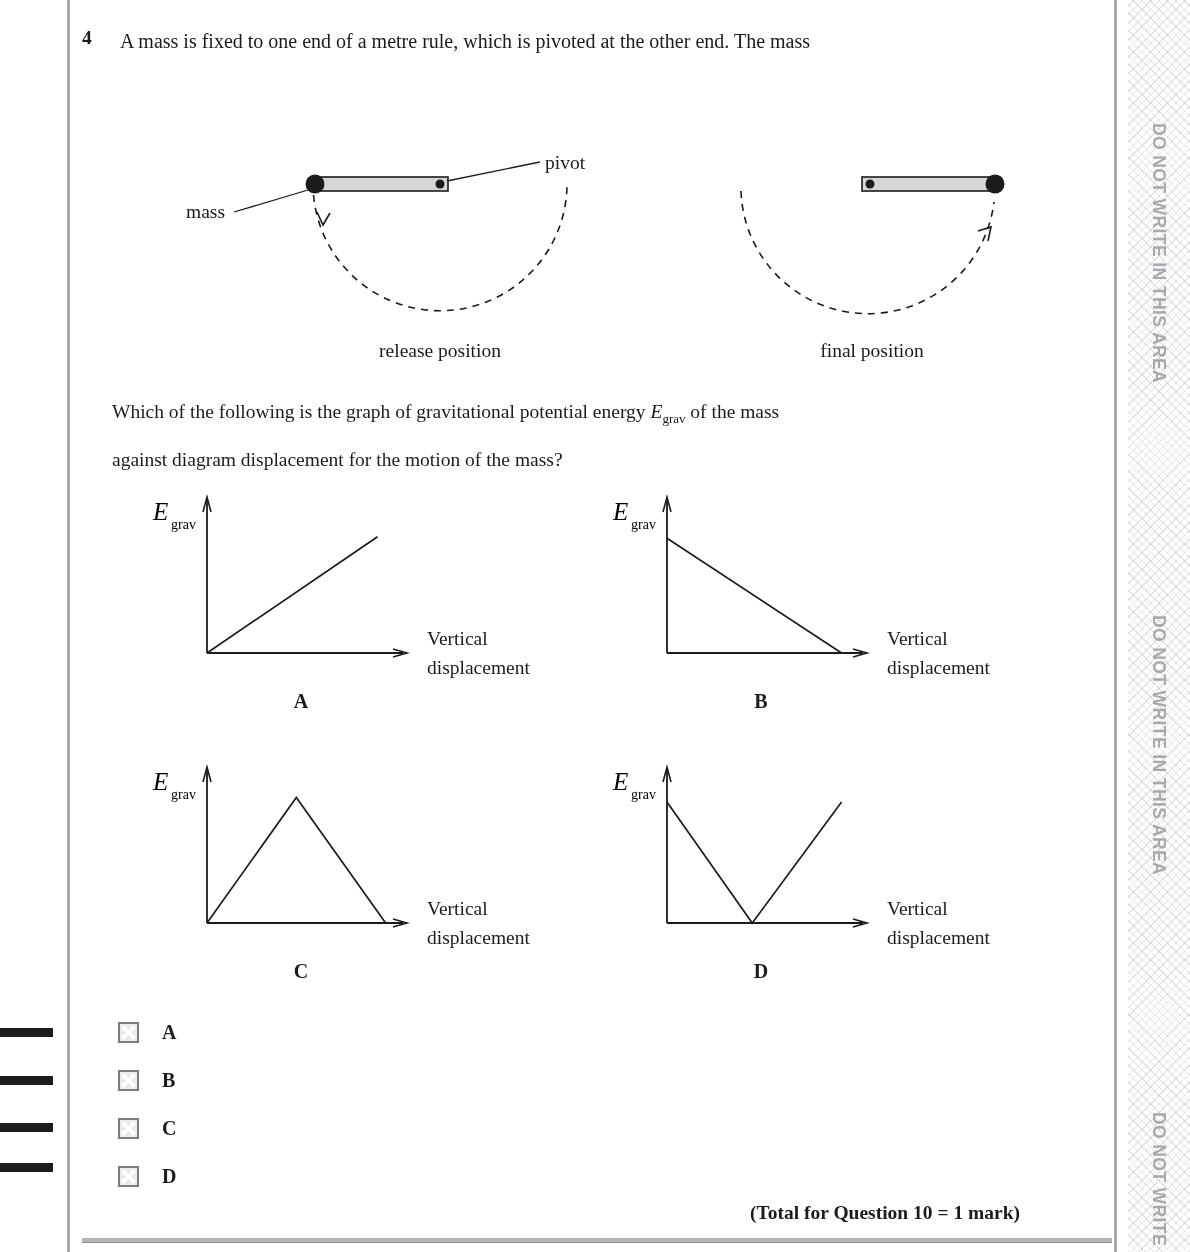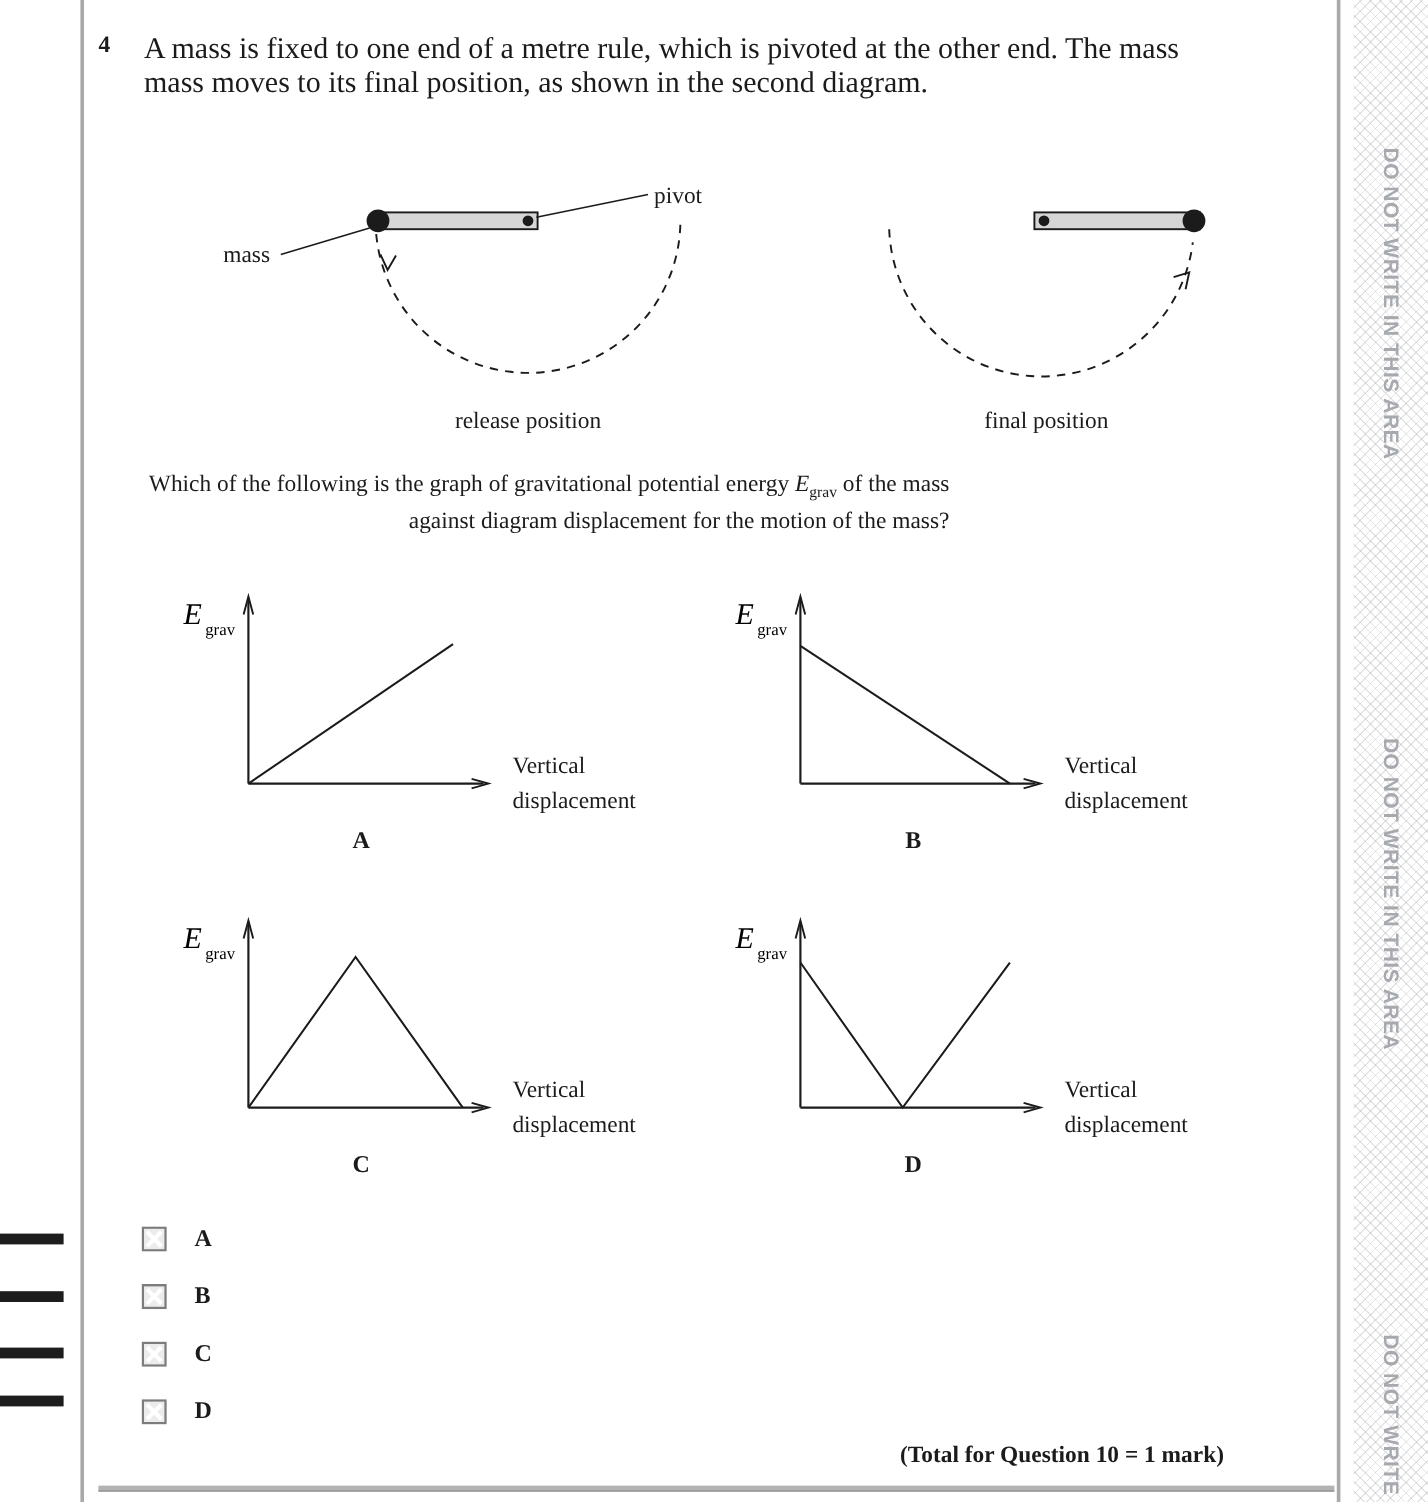--- a/index.html
+++ b/index.html
@@ -22,22 +22,22 @@
     position:absolute; left:1003px; width:312px; height:62px;
     transform:rotate(90deg); text-align:center; line-height:62px; white-space:nowrap;
     font-family:"Liberation Sans", sans-serif; font-weight:bold; font-size:17.5px;
     letter-spacing:.4px; color:#a6a9ad;
   }
 
   
   .bar { position:absolute; left:0; width:53px; height:9px; background:#1d1d1d; }
 
   .qnum  { position:absolute; left:82px;  top:27px; font-size:19.5px; font-weight:bold; }
-  .qtext { position:absolute; left:120px; top:27px; font-size:25px; line-height:28.5px; }
-  .prompt{ position:absolute; left:124px; top:391px; font-size:19.5px; line-height:25px;text-align:right; }
+  .qtext { position:absolute; left:120px; top:27px; font-size:20px; line-height:28.5px; }
+  .prompt{ position:absolute; left:112px; top:391px; font-size:19.5px; line-height:41px; }
   .prompt .sym { font-style:italic; }
   .prompt .sub { font-size:13px; vertical-align:-5px; }
 
   .diag { position:absolute; }
   .diag text { font-size:19.5px; font-family:"Liberation Serif", serif; fill:#1b1b1b; }
 
   .cell { position:absolute; width:420px; height:235px; }
   .cell svg { position:absolute; left:0; top:0; }
   .axis-label { position:absolute; left:282px; top:136px; font-size:19.5px; line-height:29px; }
   .graph-letter { position:absolute; left:0; top:202px; width:312px; text-align:center;
@@ -68,21 +68,20 @@
   <div class="bar" style="top:1163px"></div>
 
   <div class="strip"></div>
   <div class="watermark" style="top:222px">DO NOT WRITE IN THIS AREA</div>
   <div class="watermark" style="top:714px">DO NOT WRITE IN THIS AREA</div>
   <div class="watermark" style="top:1211px">DO NOT WRITE IN THIS AREA</div>
 
   <div class="qnum">4</div>
   <div class="qtext">
     <div>A mass is fixed to one end of a metre rule, which is pivoted at the other end.  The mass</div>
-    <div>mass moves to its final position, as shown in the second diagram.</div>
   </div>
 
   <svg class="diag" style="left:150px; top:145px" width="470" height="230" viewBox="0 0 470 230">
     <path d="M163.5,50 A127,127 0 0 0 417,39" fill="none" stroke="#1b1b1b" stroke-width="1.6" stroke-dasharray="7 6"></path>
     <path d="M167,67 L173,80 L180,68" fill="none" stroke="#1b1b1b" stroke-width="1.6"></path>
     <rect x="162" y="32" width="136" height="14" fill="#d6d6d6" stroke="#1b1b1b" stroke-width="1.6"></rect>
     <circle cx="165" cy="39" r="9.5" fill="#1b1b1b"></circle>
     <circle cx="290" cy="39" r="4.5" fill="#1b1b1b"></circle>
     <line x1="84" y1="67" x2="158" y2="45" stroke="#1b1b1b" stroke-width="1.3"></line>
     <line x1="297" y1="36" x2="390" y2="17" stroke="#1b1b1b" stroke-width="1.3"></line>

